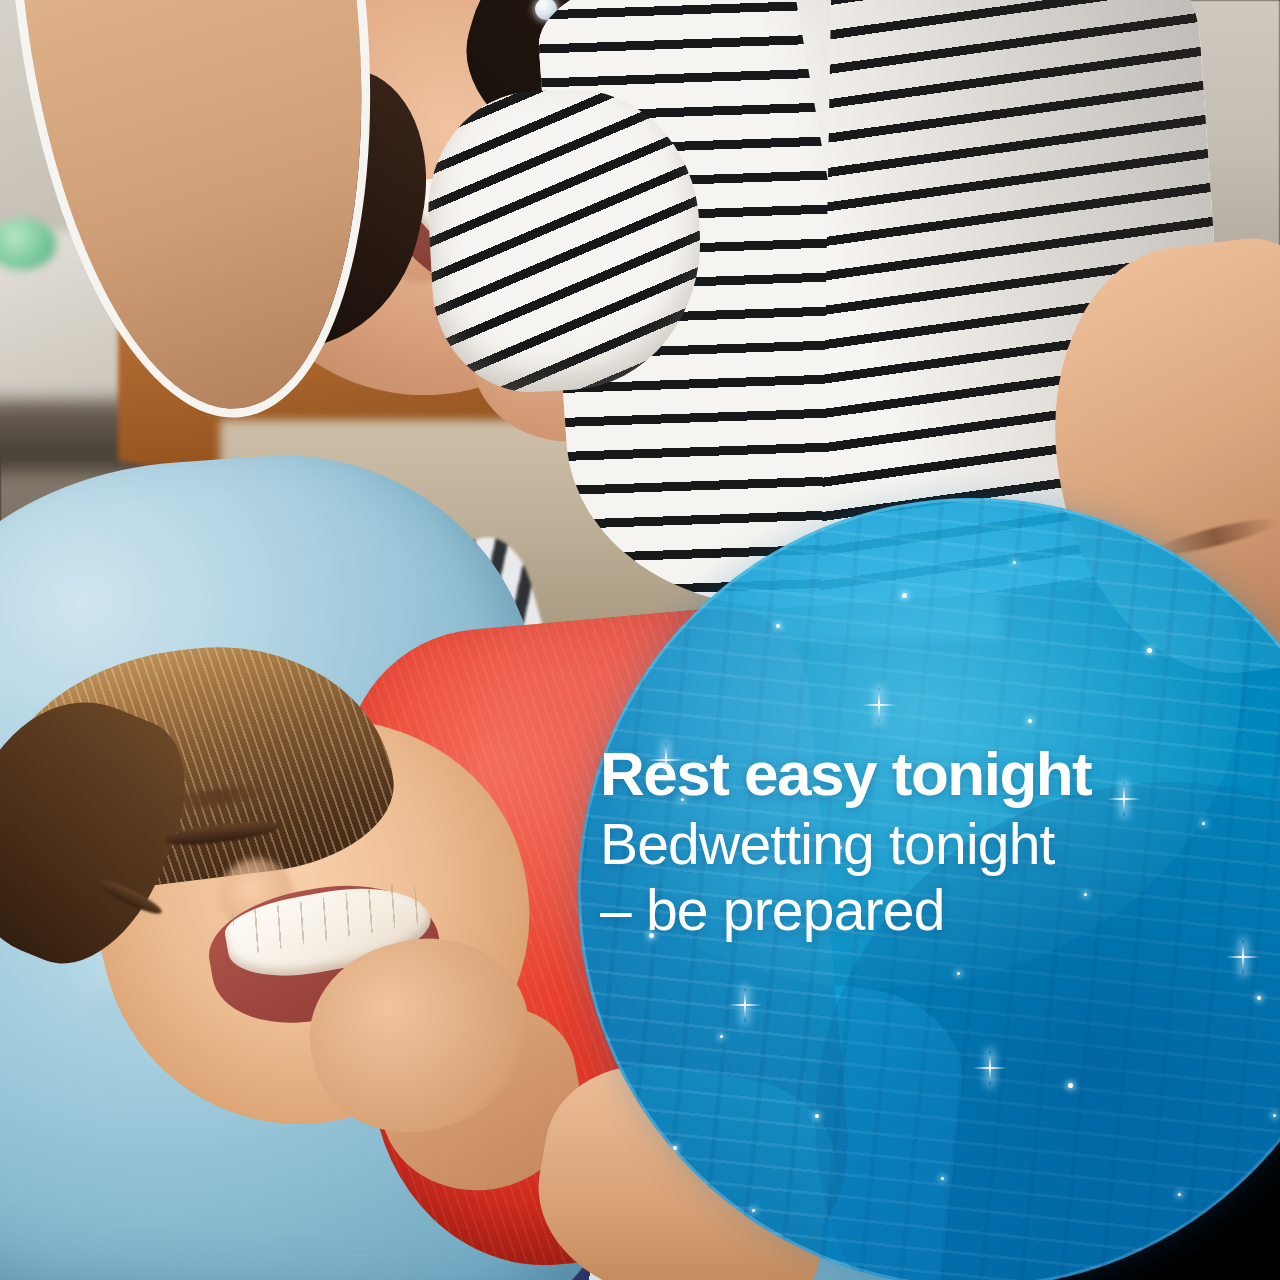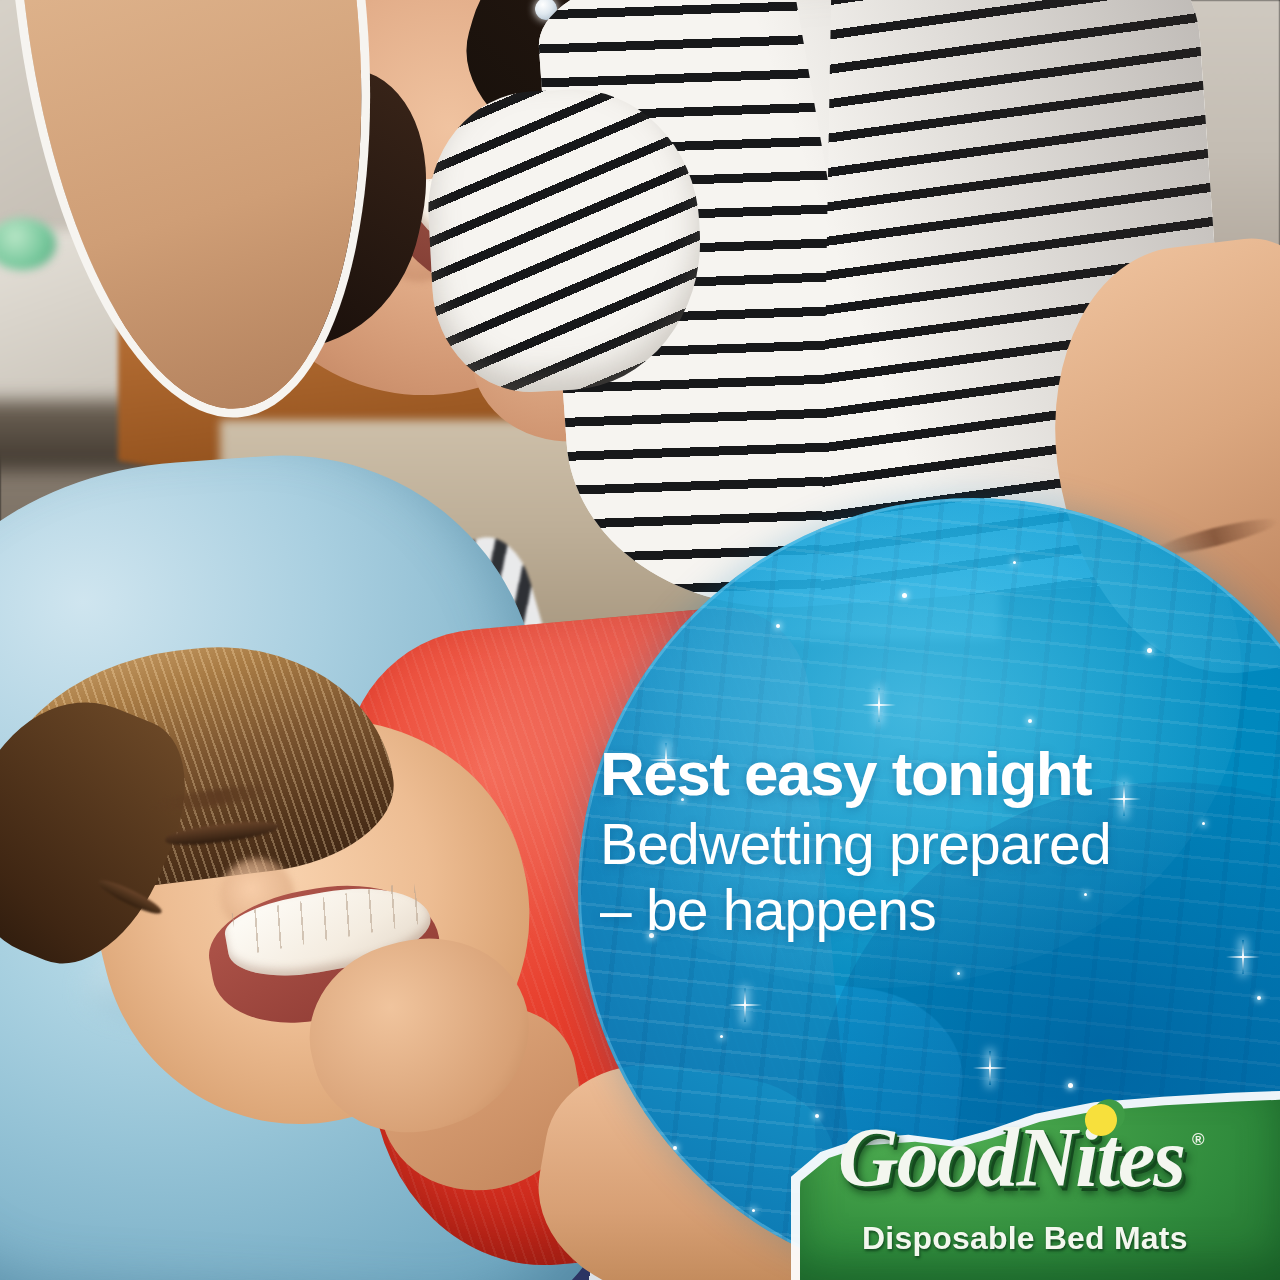--- a/index.html
+++ b/index.html
@@ -602,28 +602,18 @@
       <div class="star4" style="left:69%; top:36%;"></div>
       <div class="star4" style="left:21%; top:62%;"></div>
       <div class="star4" style="left:84%; top:56%;"></div>
       <div class="star4" style="left:52%; top:70%;"></div>
 
     </div>
   </div>
 
   <div class="headline">
     <div class="hl-1">Rest easy tonight</div>
-    <div class="hl-2">Bedwetting prepared</div>
-    <div class="hl-3">– be happens</div>
+    <div class="hl-2">Bedwetting tonight</div>
+    <div class="hl-3">– be prepared</div>
   </div>
 
-  <div class="badge">
-    <div class="badge-outline"></div>
-    <div class="badge-shape"></div>
-    <div class="badge-inner">
-      <div class="logo-word">GoodNites</div>
-      <div class="logo-moon"></div>
-      <div class="logo-reg">®</div>
-      <div class="logo-sub">Disposable Bed Mats</div>
-    </div>
-  </div>
 
 </div>
 
 </body></html>

